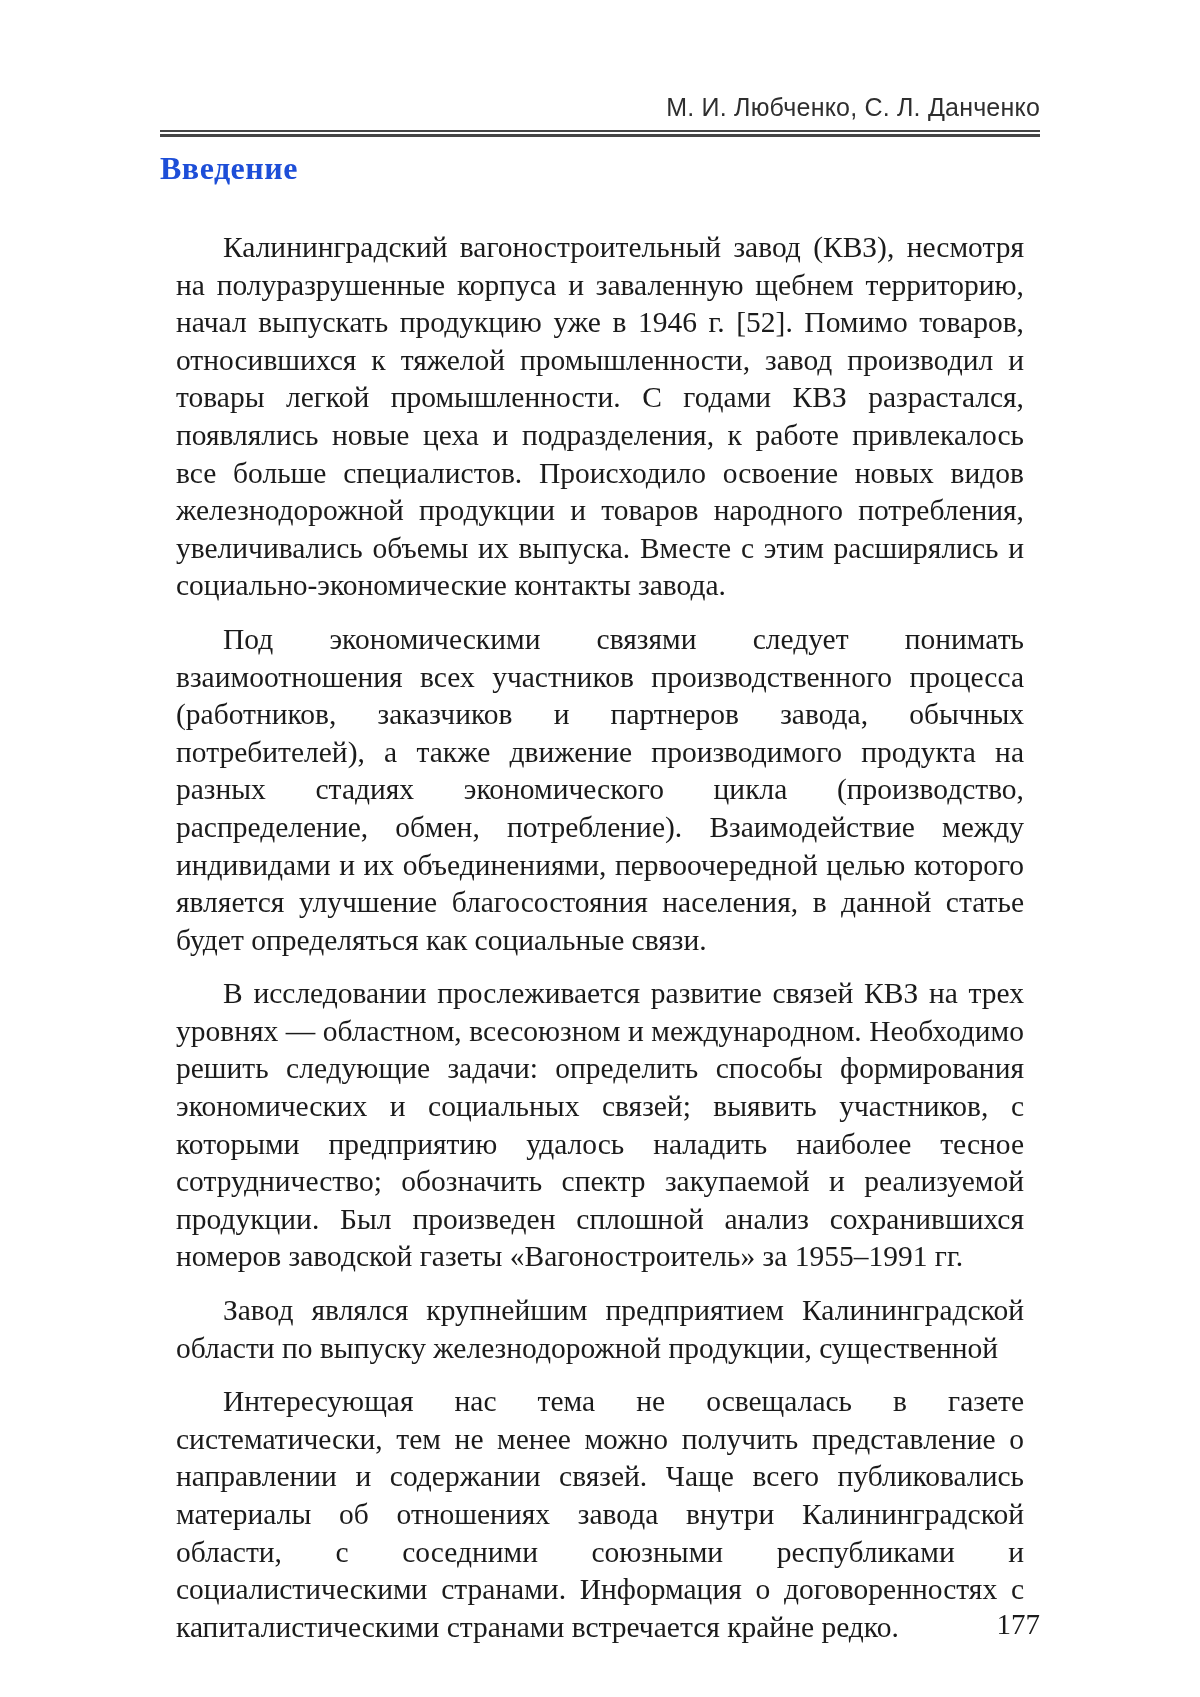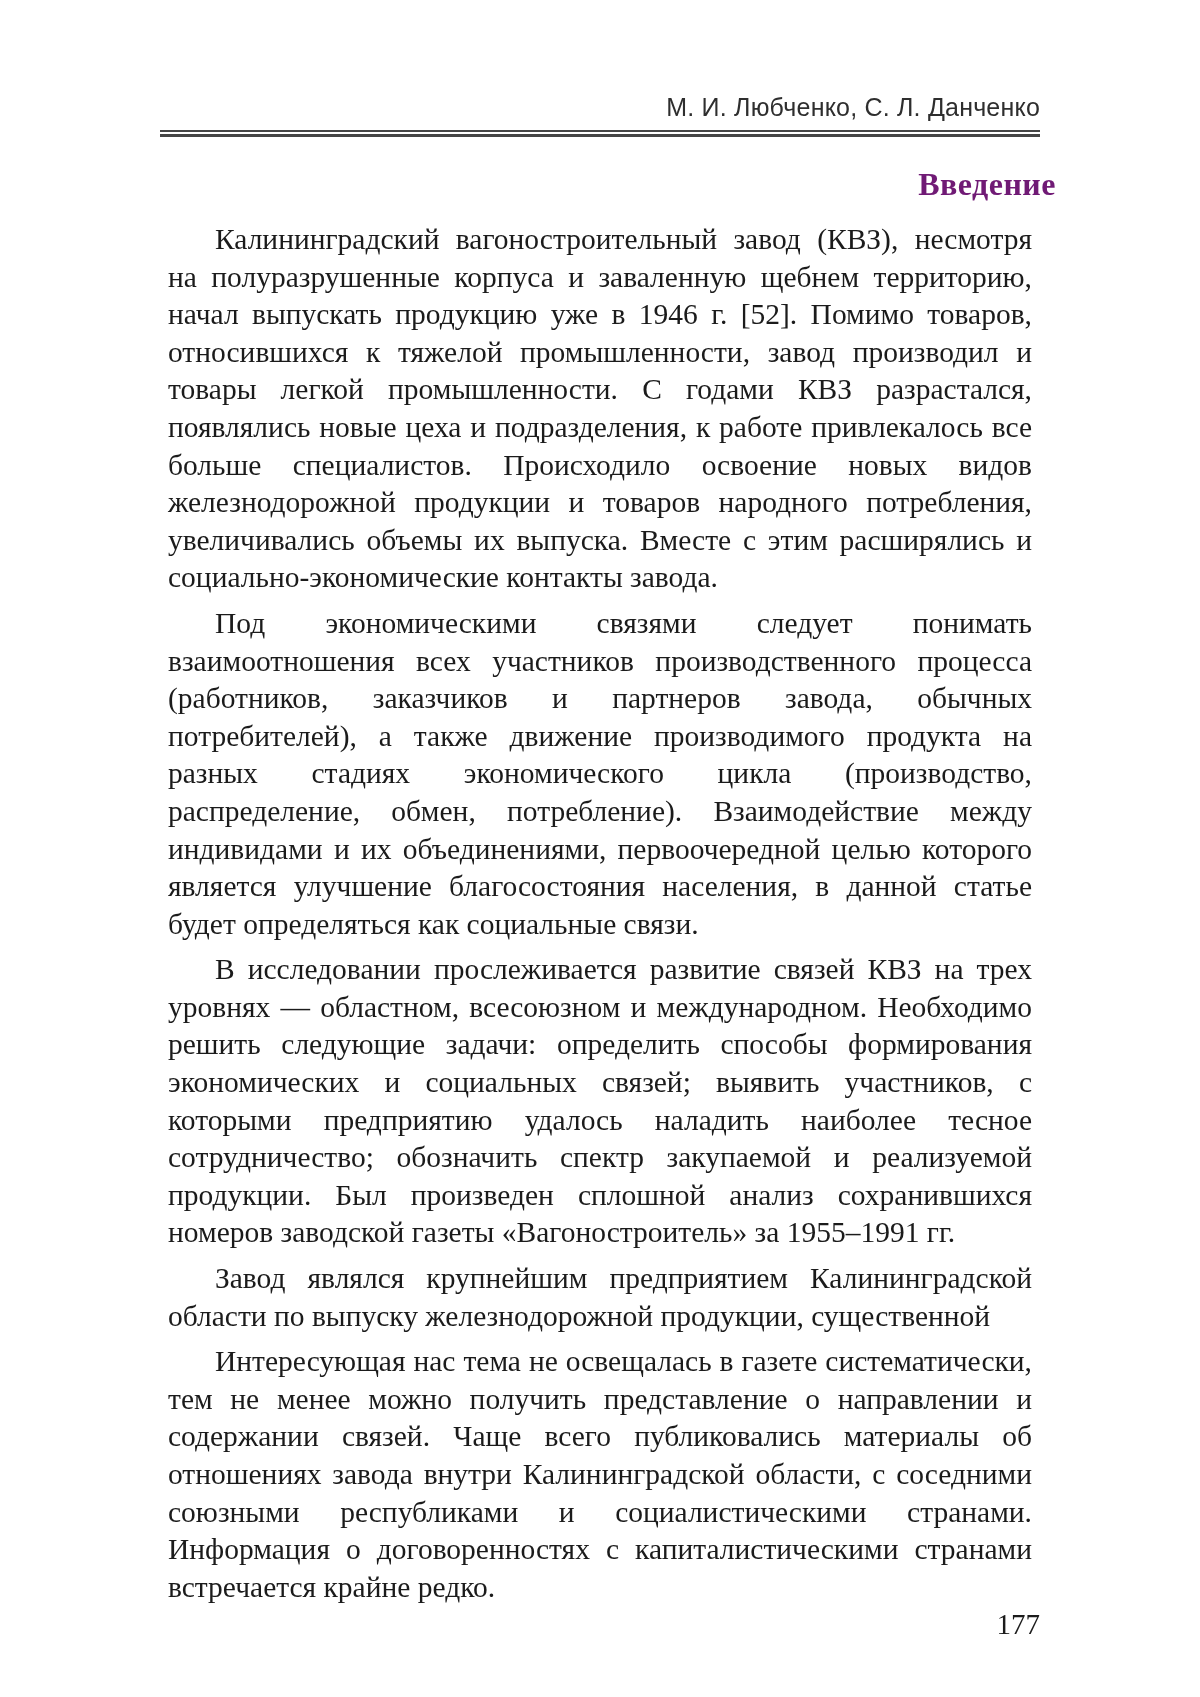--- a/index.html
+++ b/index.html
@@ -39,42 +39,42 @@
     height: 2px;
     border-top: 2px solid #454545;
     border-bottom: 3px solid #454545;
   }
   
   .section-title {
     position: absolute;
     top: 150px;
     left: 160px;
     width: 880px;
-    margin: 16px;
-    text-align: right;
+    margin: 0;
+    text-align: left;
     font-family: "Liberation Serif", serif;
     font-weight: bold;
     font-size: 32px;
     letter-spacing: 0.5px;
-    color: #701a75;
+    color: #1d4ed8;
   }
   
   .body-text {
     position: absolute;
     top: 213px;
     left: 160px;
     width: 880px;
     font-family: "Liberation Serif", serif;
     font-size: 29.5px;
     line-height: 37.6px;
     color: #1b1b1b;
     text-align: justify;
   }
   .body-text p {
-    margin: 8px;
+    margin: 16px;
     text-indent: 47px;
     text-align: justify;
     text-align-last: left;
   }
   
   .page-number {
     position: absolute;
     top: 1560px;
     left: 160px;
     width: 880px;

